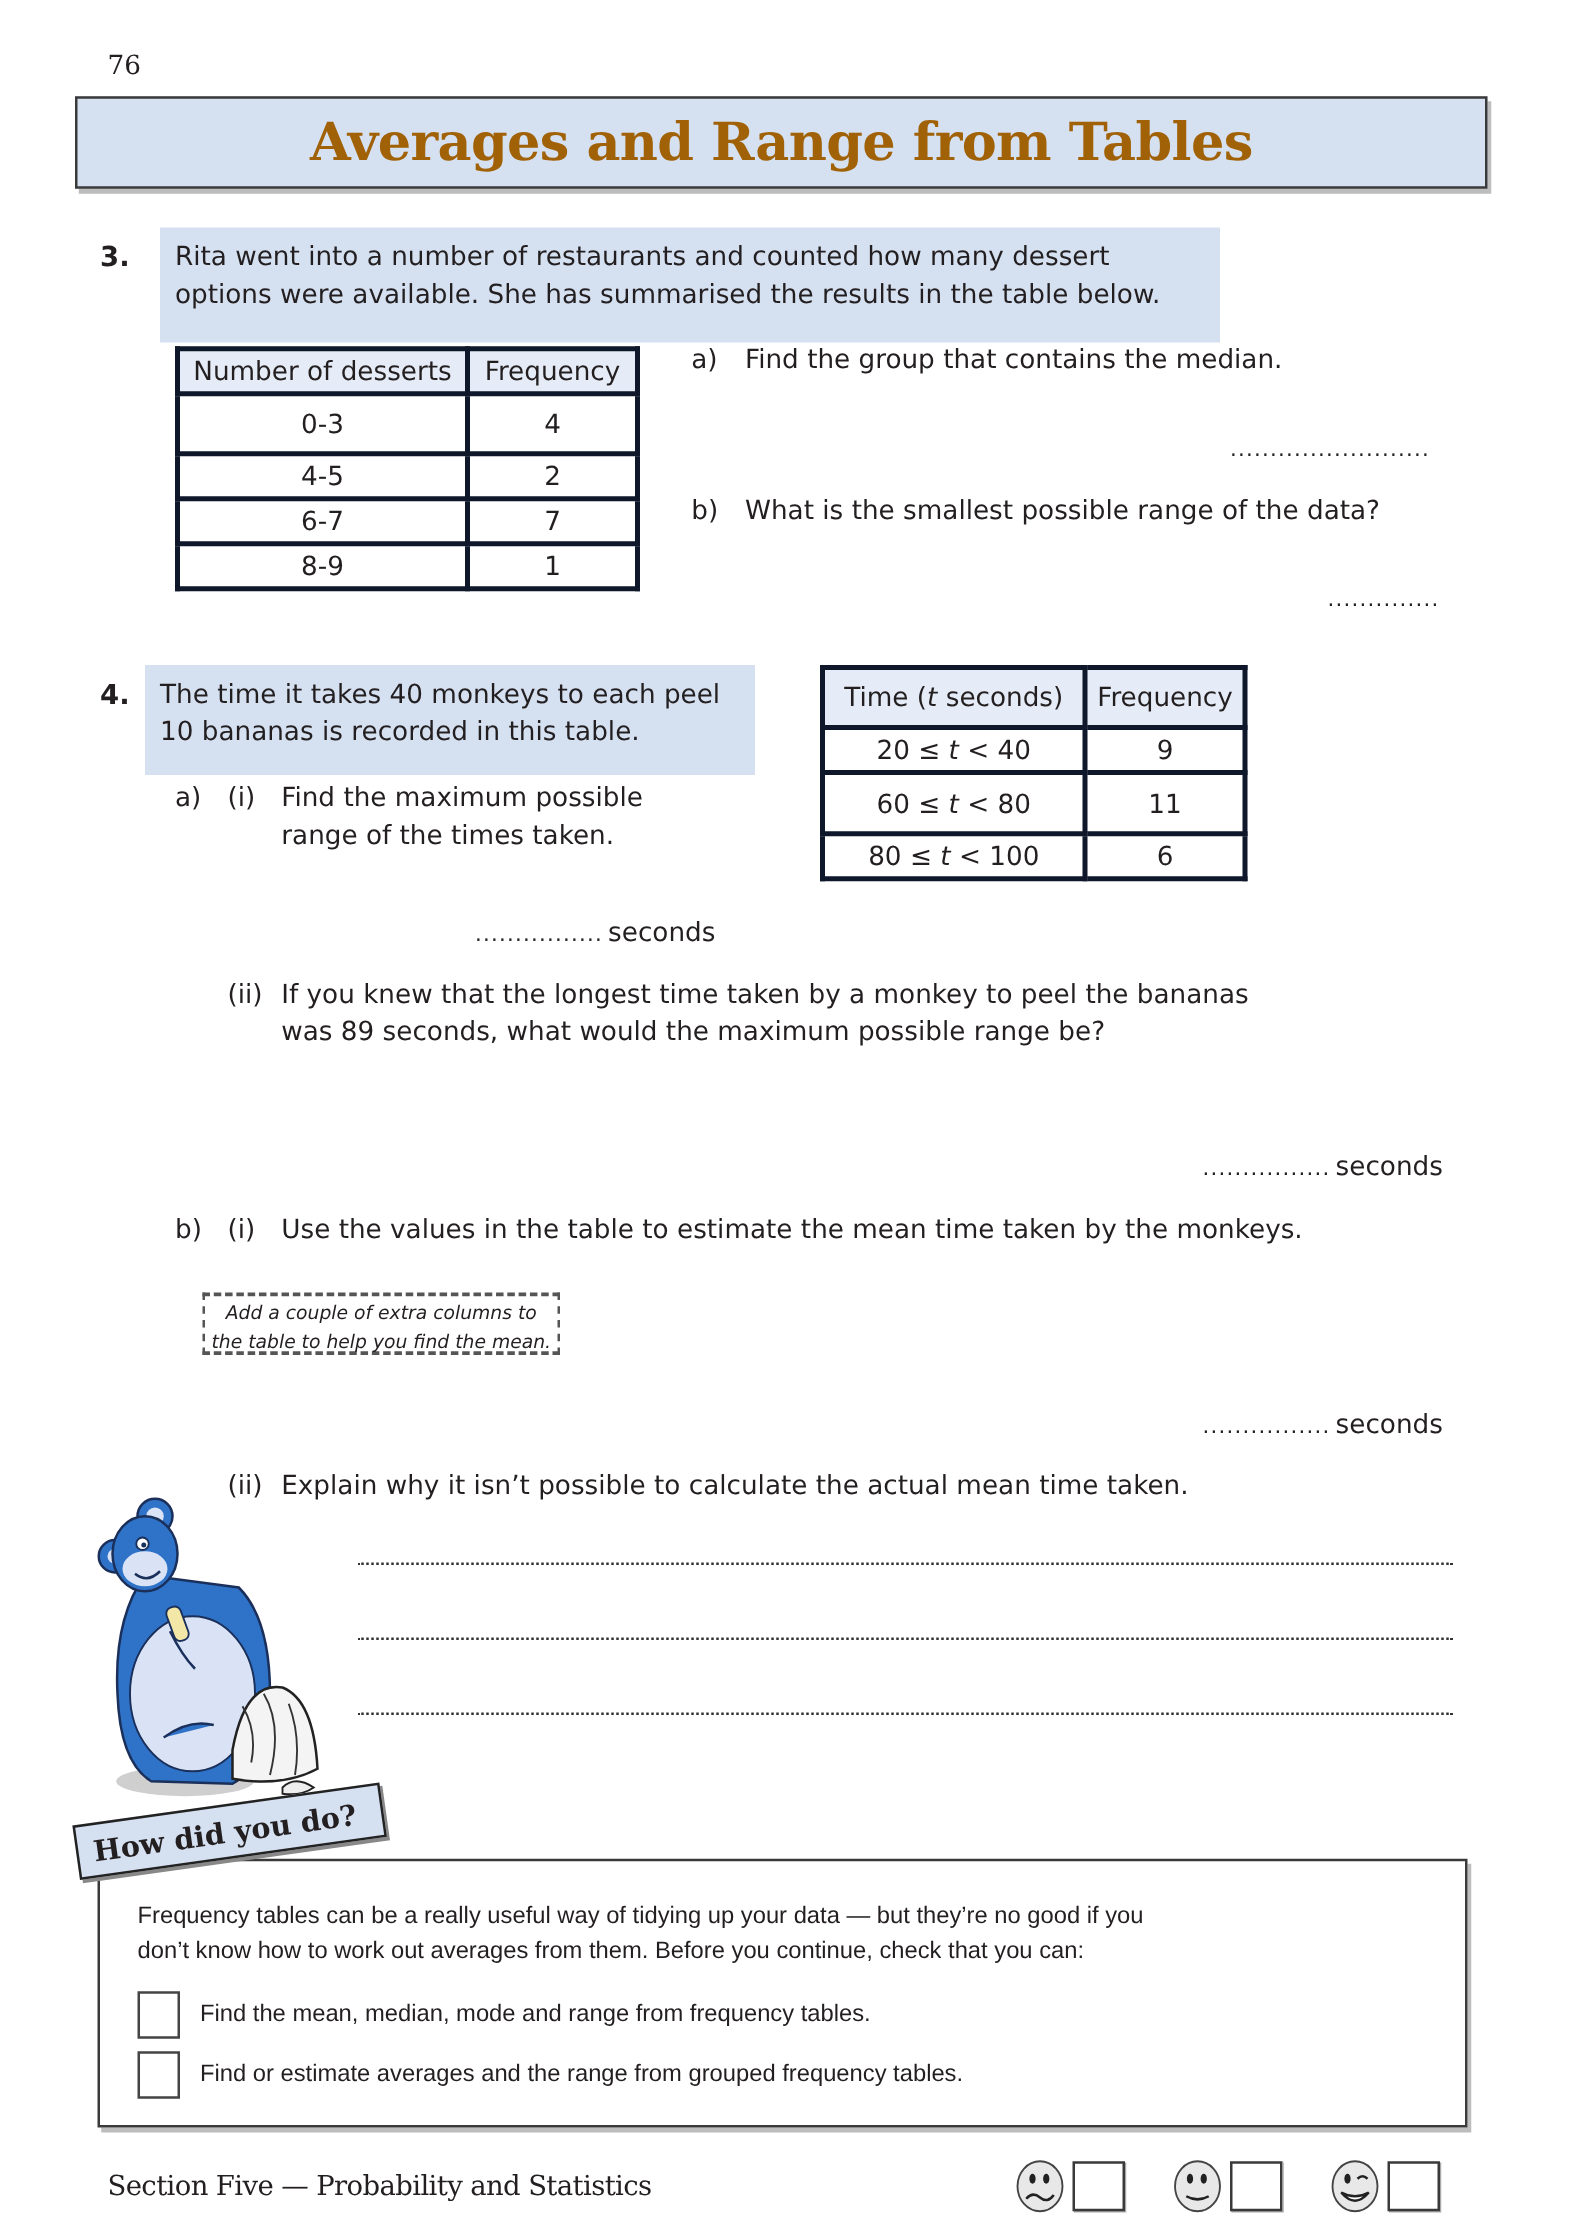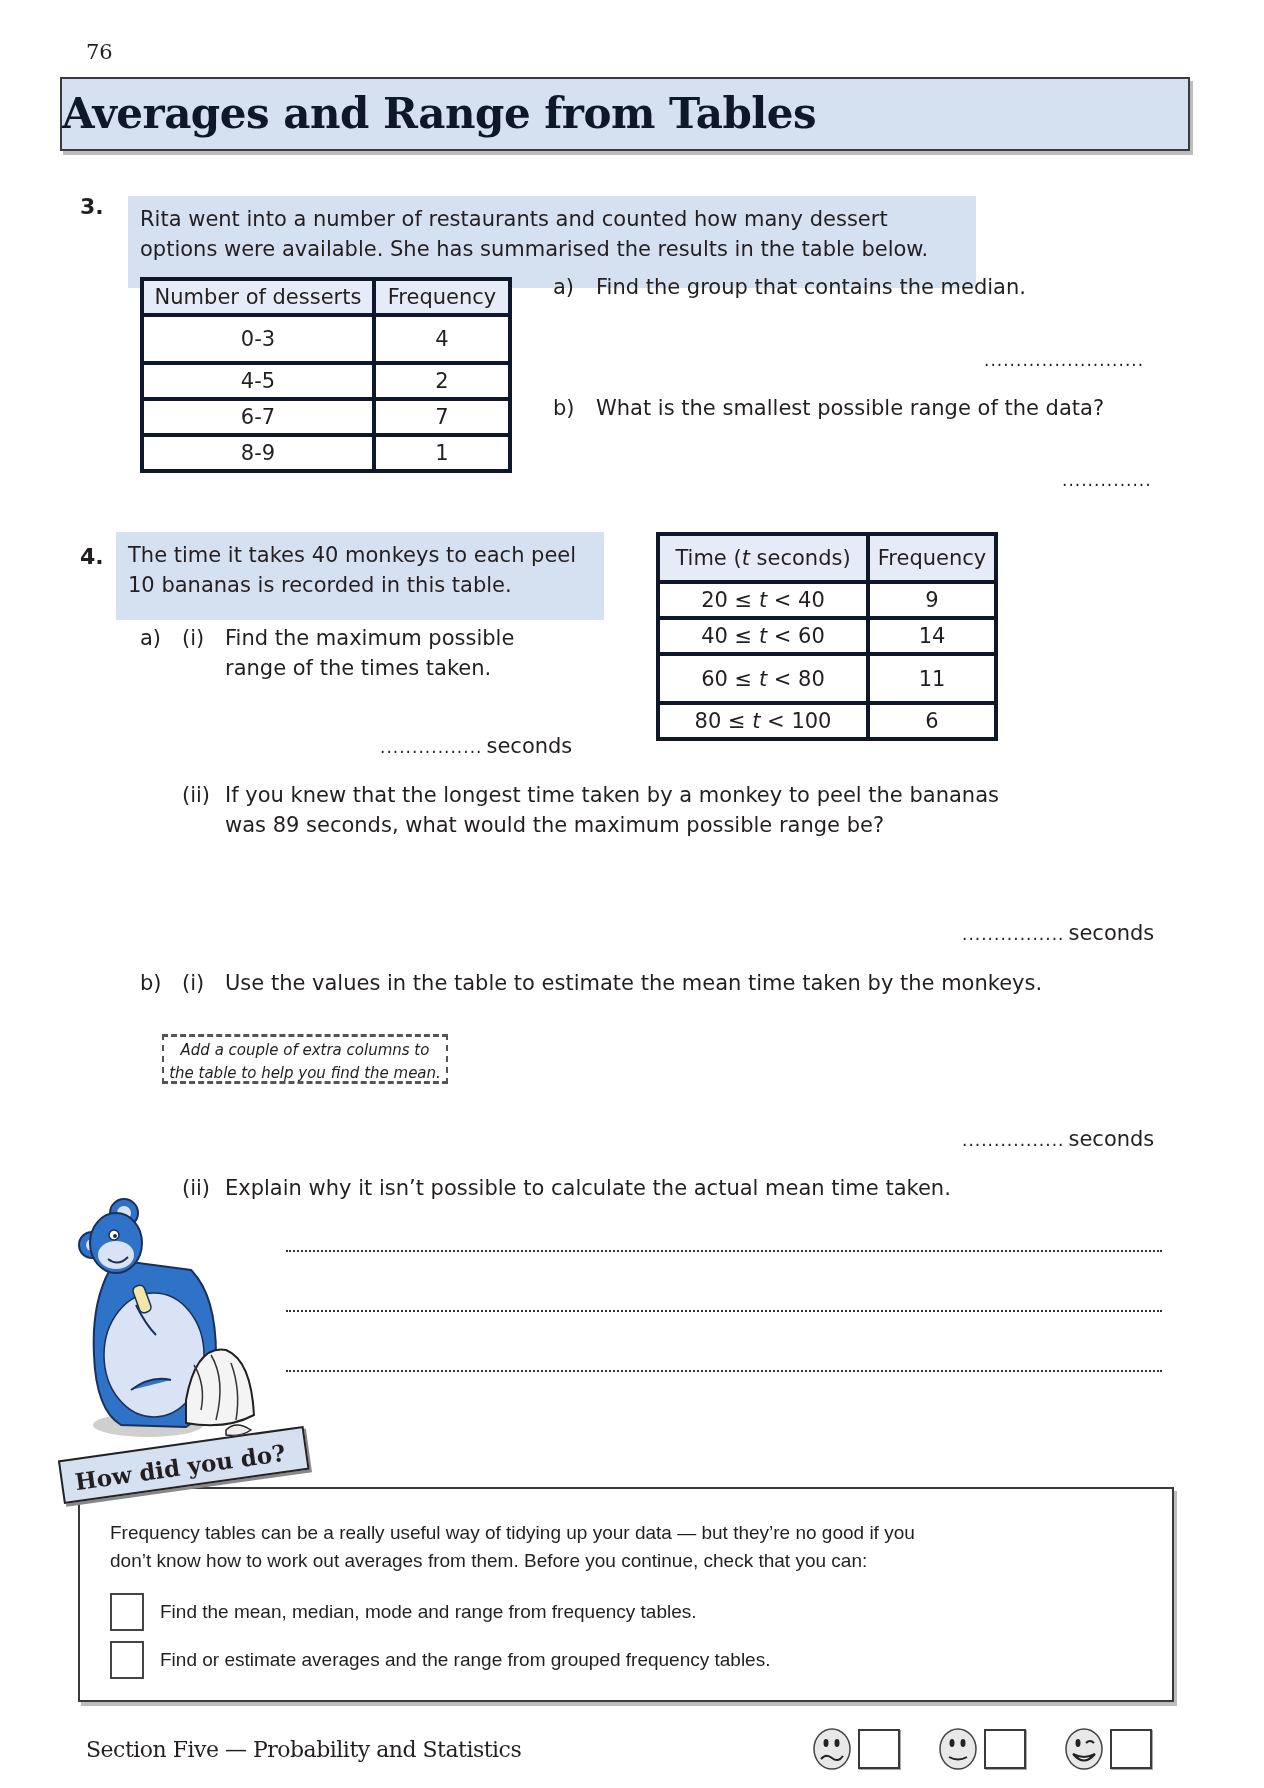--- a/index.html
+++ b/index.html
@@ -2,22 +2,22 @@
 <html><head>
 <meta charset="utf-8">
 <style>
   html, body { margin:0; padding:0; background:#ffffff; }
   body { width:1264px; height:1788px; position:relative; overflow:hidden;
          font-family:"DejaVu Sans", sans-serif; color:#231f20; }
   .abs { position:absolute; }
   .page-num { left:86px; top:40px; font-family:"DejaVu Serif", serif; font-size:21px; }
   .title-box { left:60px; top:77px; width:1126px; height:70px; background:#d5e0f1;
                border:2px solid #3a3a3a; box-shadow:3px 4px 0 #bdbdbd; }
-  .title-box h1 { margin:0; text-align:left; font-family:"DejaVu Serif", serif; font-weight:bold;
-               font-size:42px; line-height:70px; letter-spacing:-0.5px; color:#0f172a; }
+  .title-box h1 { margin:0; text-align:center; font-family:"DejaVu Serif", serif; font-weight:bold;
+               font-size:42px; line-height:70px; letter-spacing:-0.5px; color:#a16207; }
   .qnum { font-family:"DejaVu Sans", sans-serif; font-weight:bold; font-size:22px; }
   .blue-box { background:#d5e0f1; padding:8px 12px 8px 12px; box-sizing:border-box;
               font-size:21px; line-height:30px; }
   .txt { font-size:21px; line-height:30px; }
   table.freq { position:absolute; border-collapse:collapse; font-size:21px; }
   table.freq td, table.freq th { border:4px solid #0f172a; text-align:center; font-weight:normal; padding:0 6px; }
   table.freq th { background:#e6ecf7; }
   .dots { letter-spacing:1px; font-size:17px; white-space:nowrap; overflow:hidden; }
   .answer-line { border-bottom:2.5px dotted #333; height:0; }
   .tip { left:150px; top:1024px; width:310px; height:70px; }
@@ -39,21 +39,21 @@
 </head>
 <body>
 
 <div class="abs page-num">76</div>
 
 <div class="abs title-box">
   <h1>Averages and Range from Tables</h1>
 </div>
 
 <div class="abs qnum" style="left:80px; top:194px;">3.</div>
-<div class="abs blue-box" style="left:128px; top:182px; width:848px; height:92px;margin-top:14px;">
+<div class="abs blue-box" style="left:128px; top:182px; width:848px; height:92px;">
   <div>Rita went into a number of restaurants and counted how many dessert</div>
   <div>options were available.  She has summarised the results in the table below.</div>
 </div>
 
 <table class="freq" style="left:140px; top:277px; width:372px;">
   <tbody>
       <tr style="height:36px;">
     <th style="width:216px;">Number of desserts</th>
     <th>Frequency</th>
   </tr>
@@ -92,24 +92,20 @@
 
 <table class="freq" style="left:656px; top:532px; width:342px;">
   <tbody>
       <tr style="height:48px;">
     <th style="width:194px;">Time (<i>t</i> seconds)</th>
     <th>Frequency</th>
   </tr>
   <tr style="height:36px;">
     <td>20 ≤ <i>t</i> &lt; 40</td>
     <td>9</td>
-  </tr>
-  <tr style="height:36px;">
-    <td>40 ≤ <i>t</i> &lt; 60</td>
-    <td>14</td>
   </tr>
   <tr style="height:49px;">
     <td>60 ≤ <i>t</i> &lt; 80</td>
     <td>11</td>
   </tr>
   <tr style="height:36px;">
     <td>80 ≤ <i>t</i> &lt; 100</td>
     <td>6</td>
   </tr>
 </tbody>

